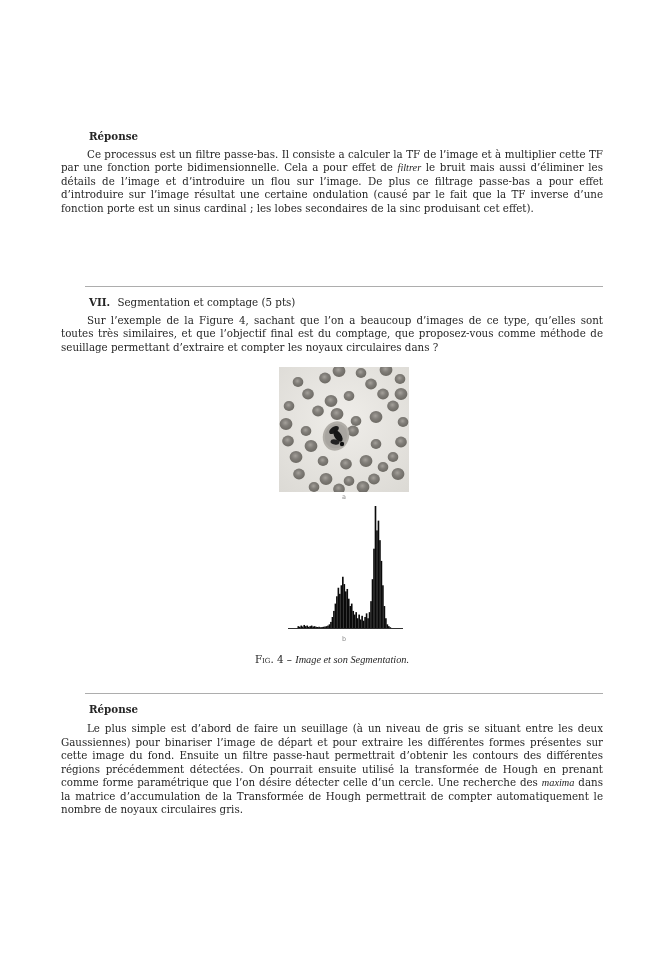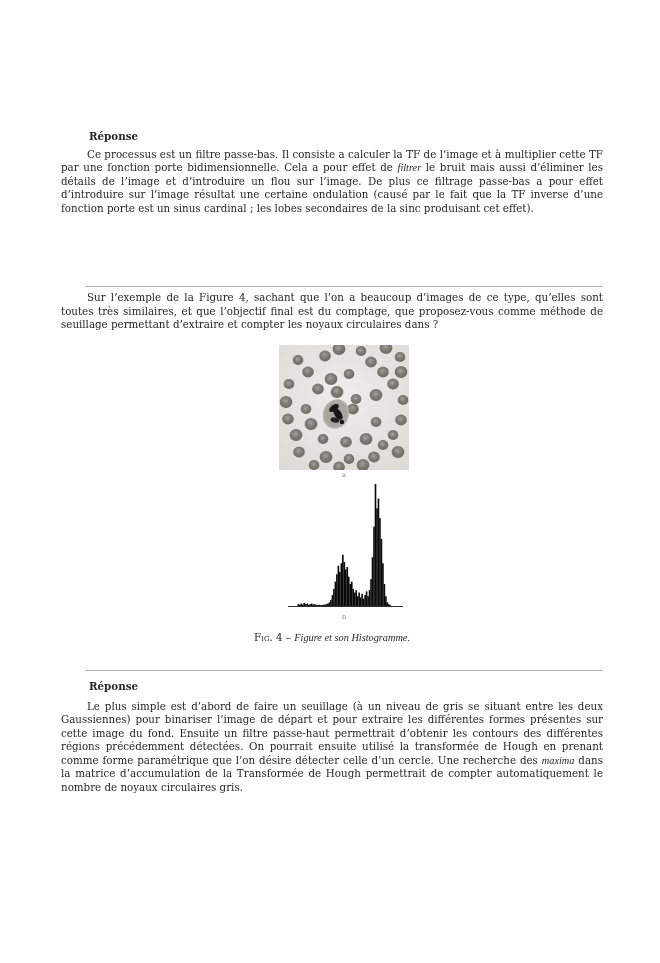--- a/index.html
+++ b/index.html
@@ -38,20 +38,21 @@
   <div class="content">
 
     <section>
       <div class="heading h-first">Réponse</div>
       <p class="para"><span>Ce processus est un filtre passe-bas. Il consiste a calculer la TF de l’image et à multiplier cette TF par une fonction porte bidimensionnelle. Cela a pour effet de </span><span class="it">filtrer</span><span> le bruit mais aussi d’éliminer les détails de l’image et d’introduire un flou sur l’image. De plus ce filtrage passe-bas a pour effet d’introduire sur l’image résultat une certaine ondulation (causé par le fait que la TF inverse d’une fonction porte est un sinus cardinal ; les lobes secondaires de la sinc produisant cet effet).</span></p>
     </section>
 
     <hr class="rule">
 
     <section>
+      <div class="heading h-after-rule"><span class="sec-num">VII.</span>&nbsp;&nbsp;<span class="sec-title">Segmentation et comptage (5 pts)</span></div>
       <p class="para">Sur l’exemple de la Figure 4, sachant que l’on a beaucoup d’images de ce type, qu’elles sont toutes très similaires, et que l’objectif final est du comptage, que proposez-vous comme méthode de seuillage permettant d’extraire et compter les noyaux circulaires dans ?</p>
 
       <div class="figure-area">
         <div class="fig-stack">
 
           <svg width="130" height="125" viewBox="0 0 130 125" aria-hidden="true">
             <defs>
               <radialGradient id="cellGrad" cx="45%" cy="40%" r="62%">
                 <stop offset="0%" stop-color="#a5a19b"></stop>
                 <stop offset="45%" stop-color="#817e79"></stop>
@@ -182,21 +183,21 @@
                 <rect x="101.06" y="116.24" width="1.63" height="9.76"></rect>
                 <rect x="102.55" y="122.34" width="1.63" height="3.66"></rect>
                 <rect x="104.03" y="124.17" width="1.63" height="1.83"></rect>
                 <rect x="105.52" y="125.27" width="1.63" height="0.73"></rect>
               </g>
           </svg>
 
           <div class="sub-label">b</div>
         </div>
 
-        <div class="caption"><span class="sc">Fig.</span><span> 4 – </span><span class="it">Figure et son Histogramme.</span></div>
+        <div class="caption"><span class="sc">Fig.</span><span> 4 – </span><span class="it">Image et son Segmentation.</span></div>
       </div>
     </section>
 
     <hr class="rule rule-2">
 
     <section>
       <div class="heading h-after-rule">Réponse</div>
       <p class="para" style="margin-top:6px;"><span>Le plus simple est d’abord de faire un seuillage (à un niveau de gris se situant entre les deux Gaussiennes) pour binariser l’image de départ et pour extraire les différentes formes présentes sur cette image du fond. Ensuite un filtre passe-haut permettrait d’obtenir les contours des différentes régions précédemment détectées. On pourrait ensuite utilisé la transformée de Hough en prenant comme forme paramétrique que l’on désire détecter celle d’un cercle. Une recherche des </span><span class="it">maxima</span><span> dans la matrice d’accumulation de la Transformée de Hough permettrait de compter automatiquement le nombre de noyaux circulaires gris.</span></p>
     </section>
 

